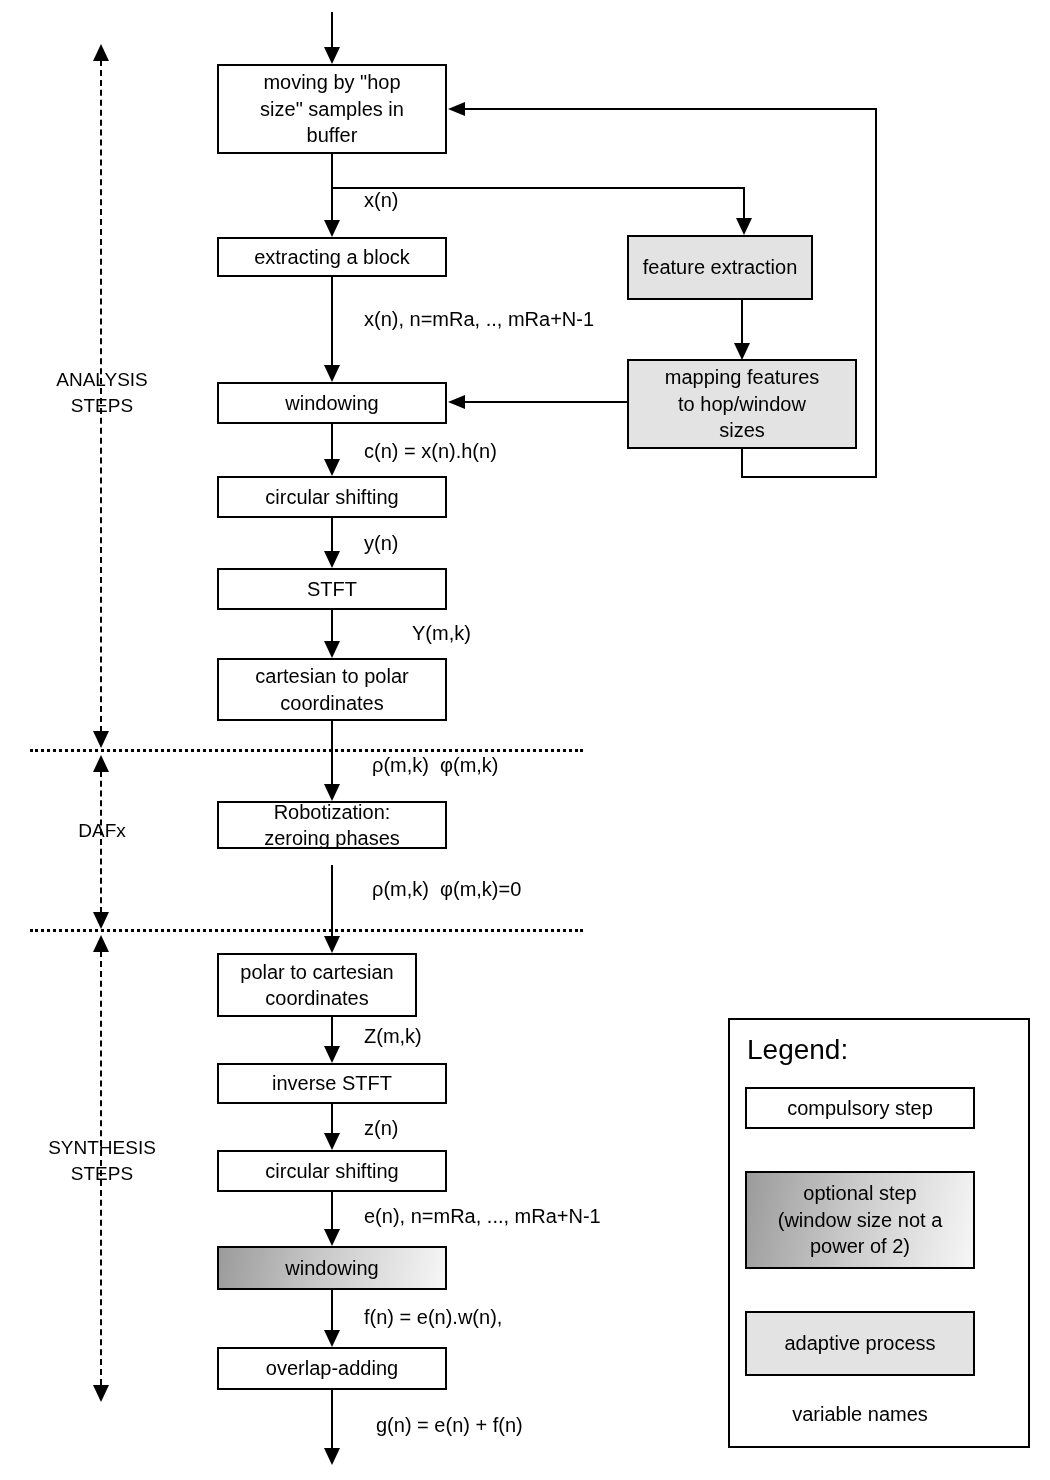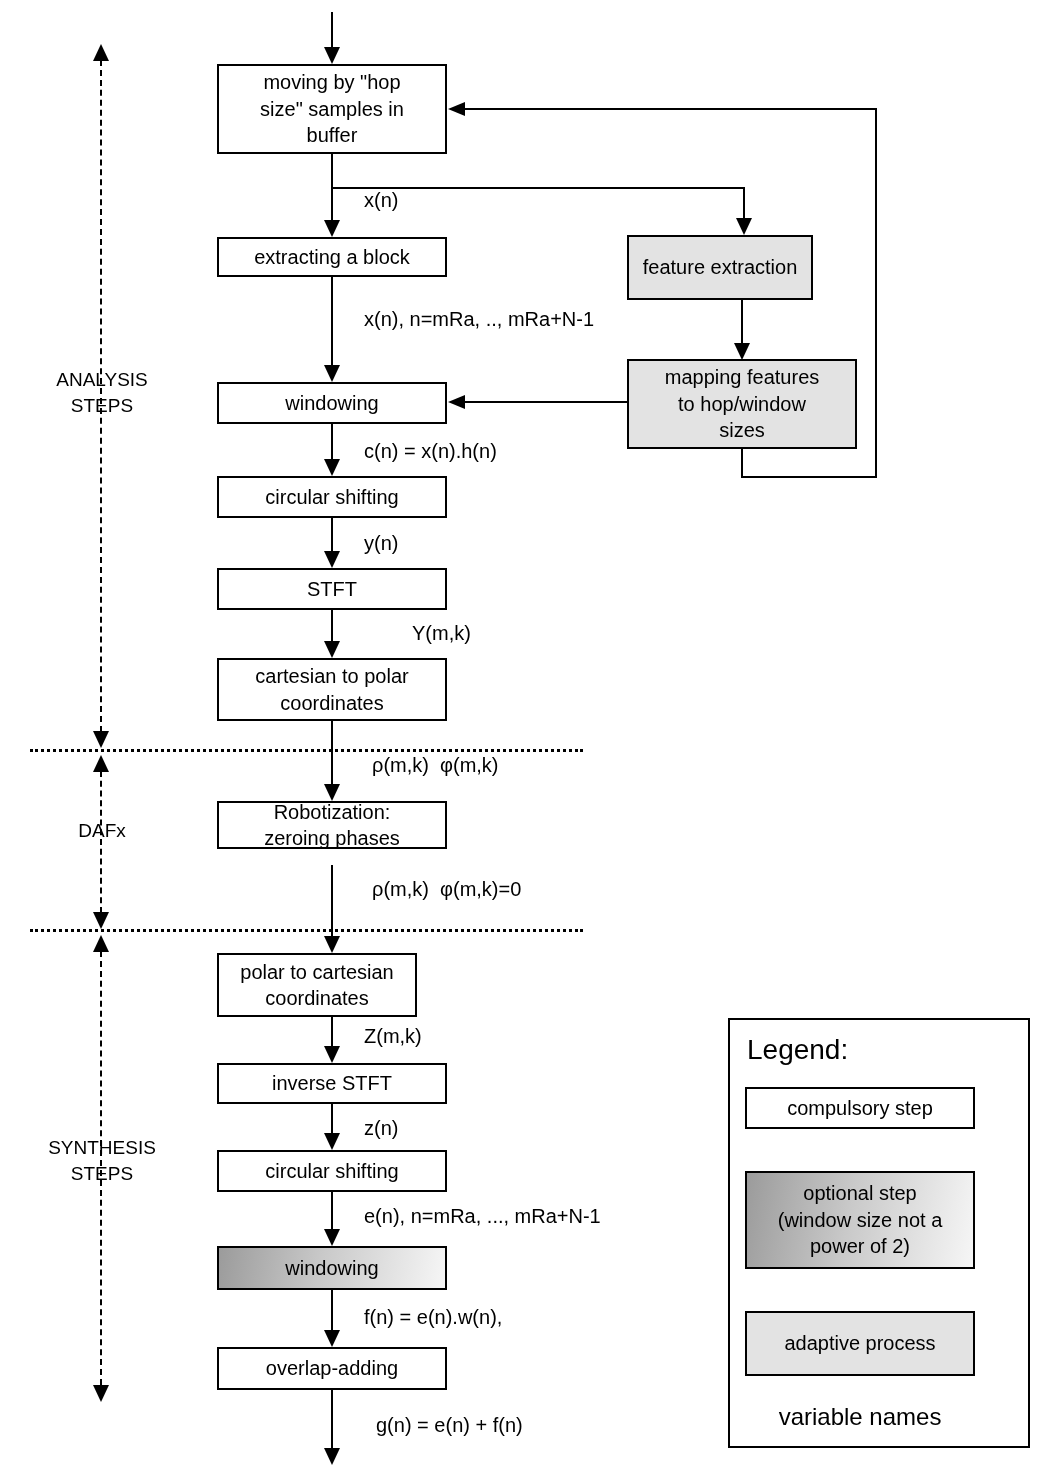--- a/index.html
+++ b/index.html
@@ -56,21 +56,21 @@
     box-sizing: border-box;
     border: 2px solid #000;
     background: #fff;
   }
   .legend-title {
     position: absolute;
     font-size: 28px;
   }
   .legend-var {
     position: absolute;
-    font-size: 24px;
+    font-size: 20px;
     text-align: center;
   }
 </style>
 </head>
 <body>
 
 <div id="canvas">
 
   <div class="ah up" style="left:93px; top:44px;"></div>
   <div class="dashv" style="left:100px; top:60px; height:672px;"></div>

